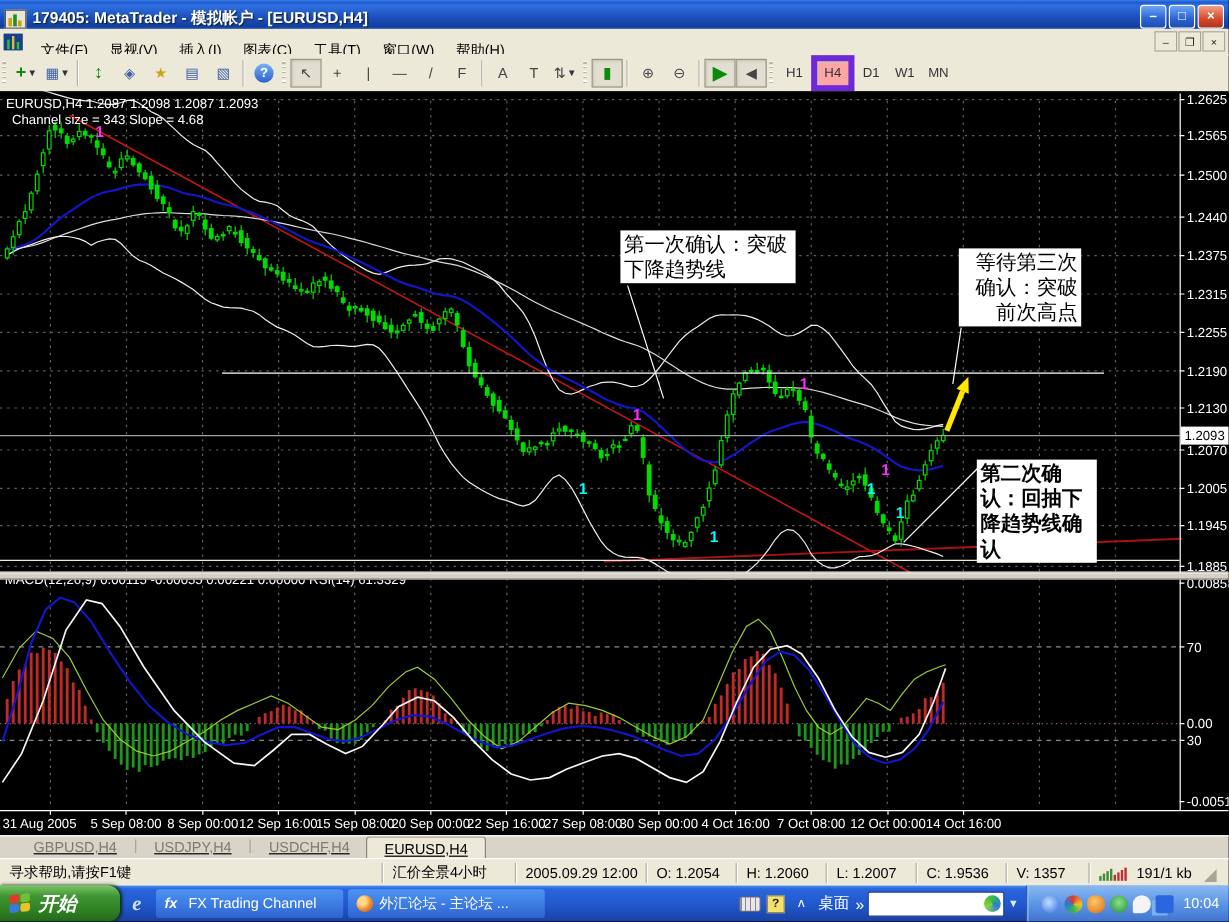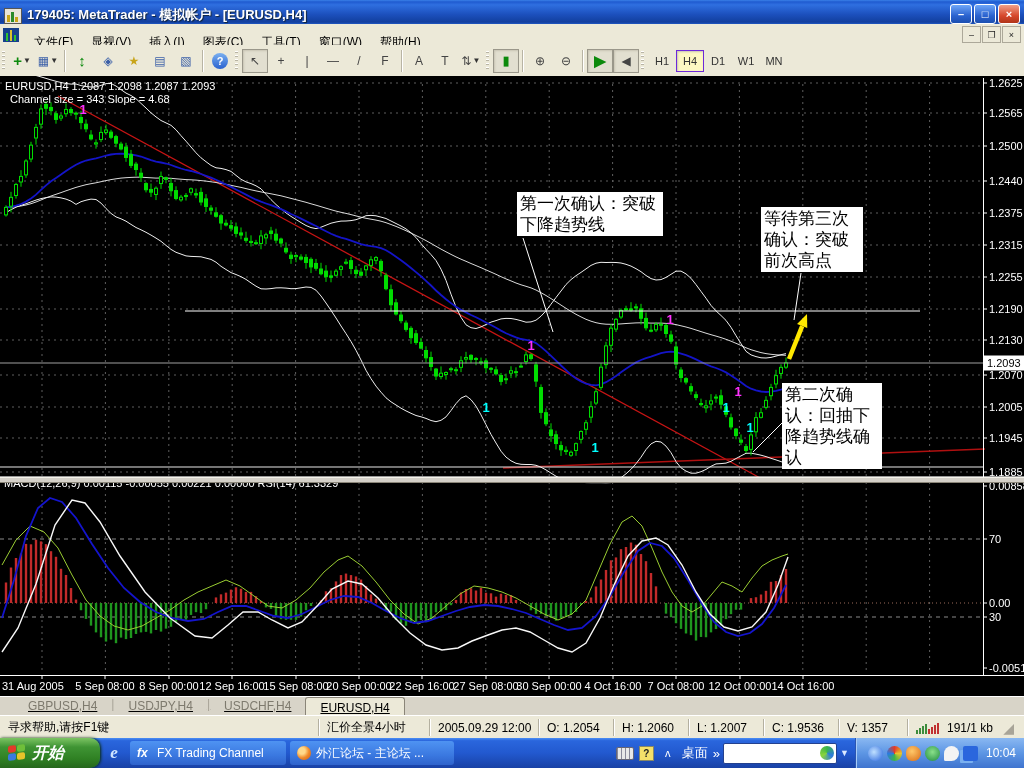--- a/index.html
+++ b/index.html
@@ -48,21 +48,21 @@
   .tsep{width:1px;height:22px;background:#b8b4a4;border-right:1px solid #fff;margin:0 3px;}
   .dd{font-size:8px;color:#333;margin-left:1px;}
   .g-green{color:#0c8a0c;font-weight:bold;font-size:15px;}
   .g-blue{color:#3a5fa8;}
   .g-gold{color:#c8a418;}
   .g-help{width:16px;height:16px;border-radius:50%;background:linear-gradient(180deg,#7ab0f0,#2a62cf);
     color:#fff;font-weight:bold;font-size:11px;display:flex;align-items:center;justify-content:center;}
   .g-candle{color:#0c8a0c;font-size:13px;}
   .period{min-width:26px;height:20px;font-size:11px;color:#333;display:flex;align-items:center;
     justify-content:center;border:1px solid transparent;}
-  .period.pressed{border:1px solid #6d28d9;background:#fef9c3;box-shadow:inset 1px 1px 2px #c8c4b4;}
+  .period.pressed{border:5px solid #6d28d9;background:#fca5a5;box-shadow:inset 1px 1px 2px #c8c4b4;}
 
   
   #chart{position:absolute;left:0;top:76px;width:1024px;height:620px;background:#000;}
   #csvg{position:absolute;left:0;top:0;}
   #panesep{position:absolute;left:0;top:401px;width:1024px;height:4px;background:#d4d0c8;
     border-top:1px solid #f4f2ea;border-bottom:1px solid #8a8578;}
   .anno{position:absolute;background:#fff;color:#000;font-size:17px;line-height:21px;
     padding:1px 3px;white-space:normal;word-break:break-all;}
 
   
@@ -859,22 +859,22 @@
         <text x="740" y="614" fill="#fff" font-size="11" text-anchor="middle">12 Oct 00:00</text>
         <line x1="803" y1="599" x2="803" y2="603" stroke="#fff"></line>
         <text x="803" y="614" fill="#fff" font-size="11" text-anchor="middle">14 Oct 16:00</text>
         <text x="5" y="14" fill="#fff" font-size="11" text-anchor="start">EURUSD,H4 1.2087 1.2098 1.2087 1.2093</text>
         <text x="10" y="27" fill="#fff" font-size="11" text-anchor="start">Channel size = 343 Slope = 4.68</text>
         <text x="4" y="411" fill="#fff" font-size="11" text-anchor="start">MACD(12,26,9) 0.00115 -0.00055 0.00221 0.00000  RSI(14) 61.3329</text>
       </svg>
     <div id="panesep"></div>
     <div id="annos">
         <div class="anno" style="left: 517px; top: 116px; width: 140px;">第一次确认：突破下降趋势线</div>
-        <div class="anno" style="left: 761px; top: 131px; width: 96px;">等待第三次确认：突破前次高点</div>
-        <div class="anno" style="left: 782px; top: 307px; width: 94px;">第二次确认：回抽下降趋势线确认</div>
+        <div class="anno" style="left: 799px; top: 131px; width: 96px; text-align: right;">等待第三次确认：突破前次高点</div>
+        <div class="anno" style="left: 814px; top: 307px; width: 94px; font-weight: bold;">第二次确认：回抽下降趋势线确认</div>
       </div>
   </div>
 
   <div id="tabsrow">
     <span class="tab" style="margin-left:14px">GBPUSD,H4</span>
     <span class="tabsep">|</span>
     <span class="tab">USDJPY,H4</span>
     <span class="tabsep">|</span>
     <span class="tab">USDCHF,H4</span>
     <span class="tab active">EURUSD,H4</span>

